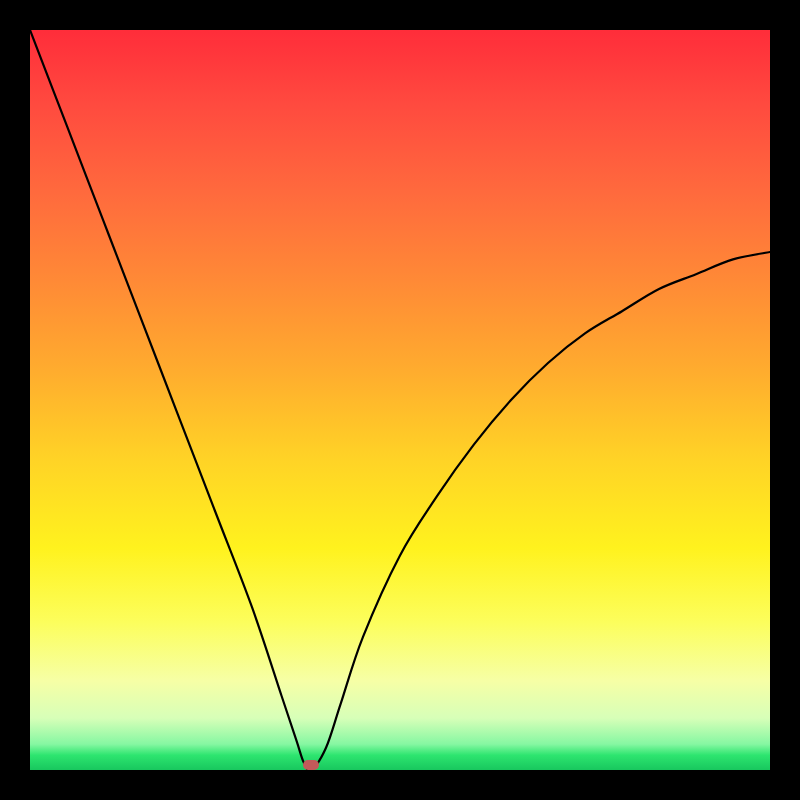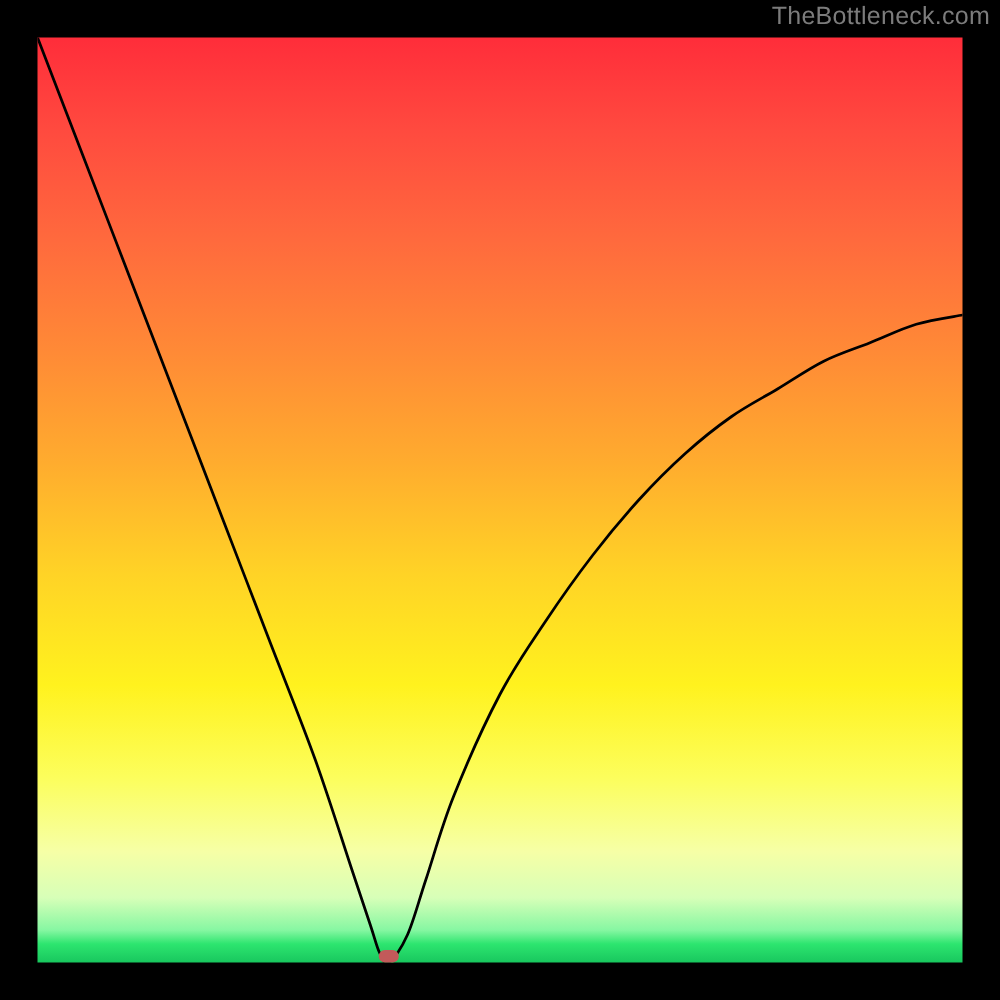--- a/index.html
+++ b/index.html
@@ -65,21 +65,20 @@
     background: #c25a5a;
     border-radius: 5px;
     transform: translate(-50%, -50%);
   }
 </style>
 </head>
 <body>
 
 <div class="outer">
 
-  <div class="watermark">TheBottleneck.com</div>
 
   <div class="plot-area">
     <svg class="curve" viewBox="0 0 740 740" preserveAspectRatio="none">
       <path id="curve-path" fill="none" stroke="#000000" stroke-width="2.2" stroke-linecap="round" stroke-linejoin="round" d="M 0 0 C 6.166666666666667 16.033333333333342, 24.666666666666664 64.13333333333338, 37 96.20000000000005 C 49.333333333333336 128.2666666666667, 61.666666666666664 160.33333333333331, 74 192.39999999999998 C 86.33333333333333 224.46666666666664, 98.66666666666667 256.53333333333336, 111 288.6 C 123.33333333333333 320.6666666666667, 135.66666666666666 352.73333333333335, 148 384.8 C 160.33333333333334 416.8666666666667, 172.66666666666666 448.93333333333334, 185 481 C 197.33333333333334 513.0666666666667, 210.9 546.3666666666667, 222 577.2 C 233.1 608.0333333333334, 244.20000000000002 643.8, 251.60000000000002 666 C 259 688.2, 262.7 699.3, 266.4 710.4 C 270.09999999999997 721.5, 271.33333333333337 727.6666666666667, 273.8 732.6 C 276.26666666666665 737.5333333333333, 277.5 742.4666666666667, 281.2 740 C 284.9 737.5333333333333, 291.06666666666666 728.9, 296 717.8 C 300.93333333333334 706.6999999999999, 304.6333333333333 691.9, 310.8 673.4 C 316.9666666666667 654.9, 323.1333333333333 631.4666666666666, 333 606.8 C 342.8666666666667 582.1333333333333, 357.66666666666663 548.8333333333333, 370 525.4 C 382.33333333333337 501.96666666666664, 394.66666666666674 484.7, 407.00000000000006 466.2 C 419.33333333333337 447.7, 431.6666666666667 430.4333333333333, 444 414.4 C 456.3333333333333 398.3666666666667, 468.6666666666667 383.56666666666666, 481 370 C 493.3333333333333 356.43333333333334, 505.6666666666667 344.0999999999999, 518 332.99999999999994 C 530.3333333333334 321.9, 542.6666666666666 312.03333333333336, 555 303.40000000000003 C 567.3333333333334 294.7666666666667, 579.6666666666666 288.6, 592 281.2 C 604.3333333333334 273.79999999999995, 616.6666666666666 265.1666666666667, 629 259 C 641.3333333333334 252.83333333333334, 653.6666666666666 249.13333333333333, 666 244.2 C 678.3333333333334 239.26666666666665, 690.6666666666666 233.10000000000002, 703 229.40000000000003 C 715.3333333333334 225.70000000000005, 733.8333333333334 223.23333333333335, 740 222"></path>
     </svg>
     <div id="marker" class="marker" style="left: 281.2px; top: 734.82px;"></div>
   </div>
 
 </div>
 

